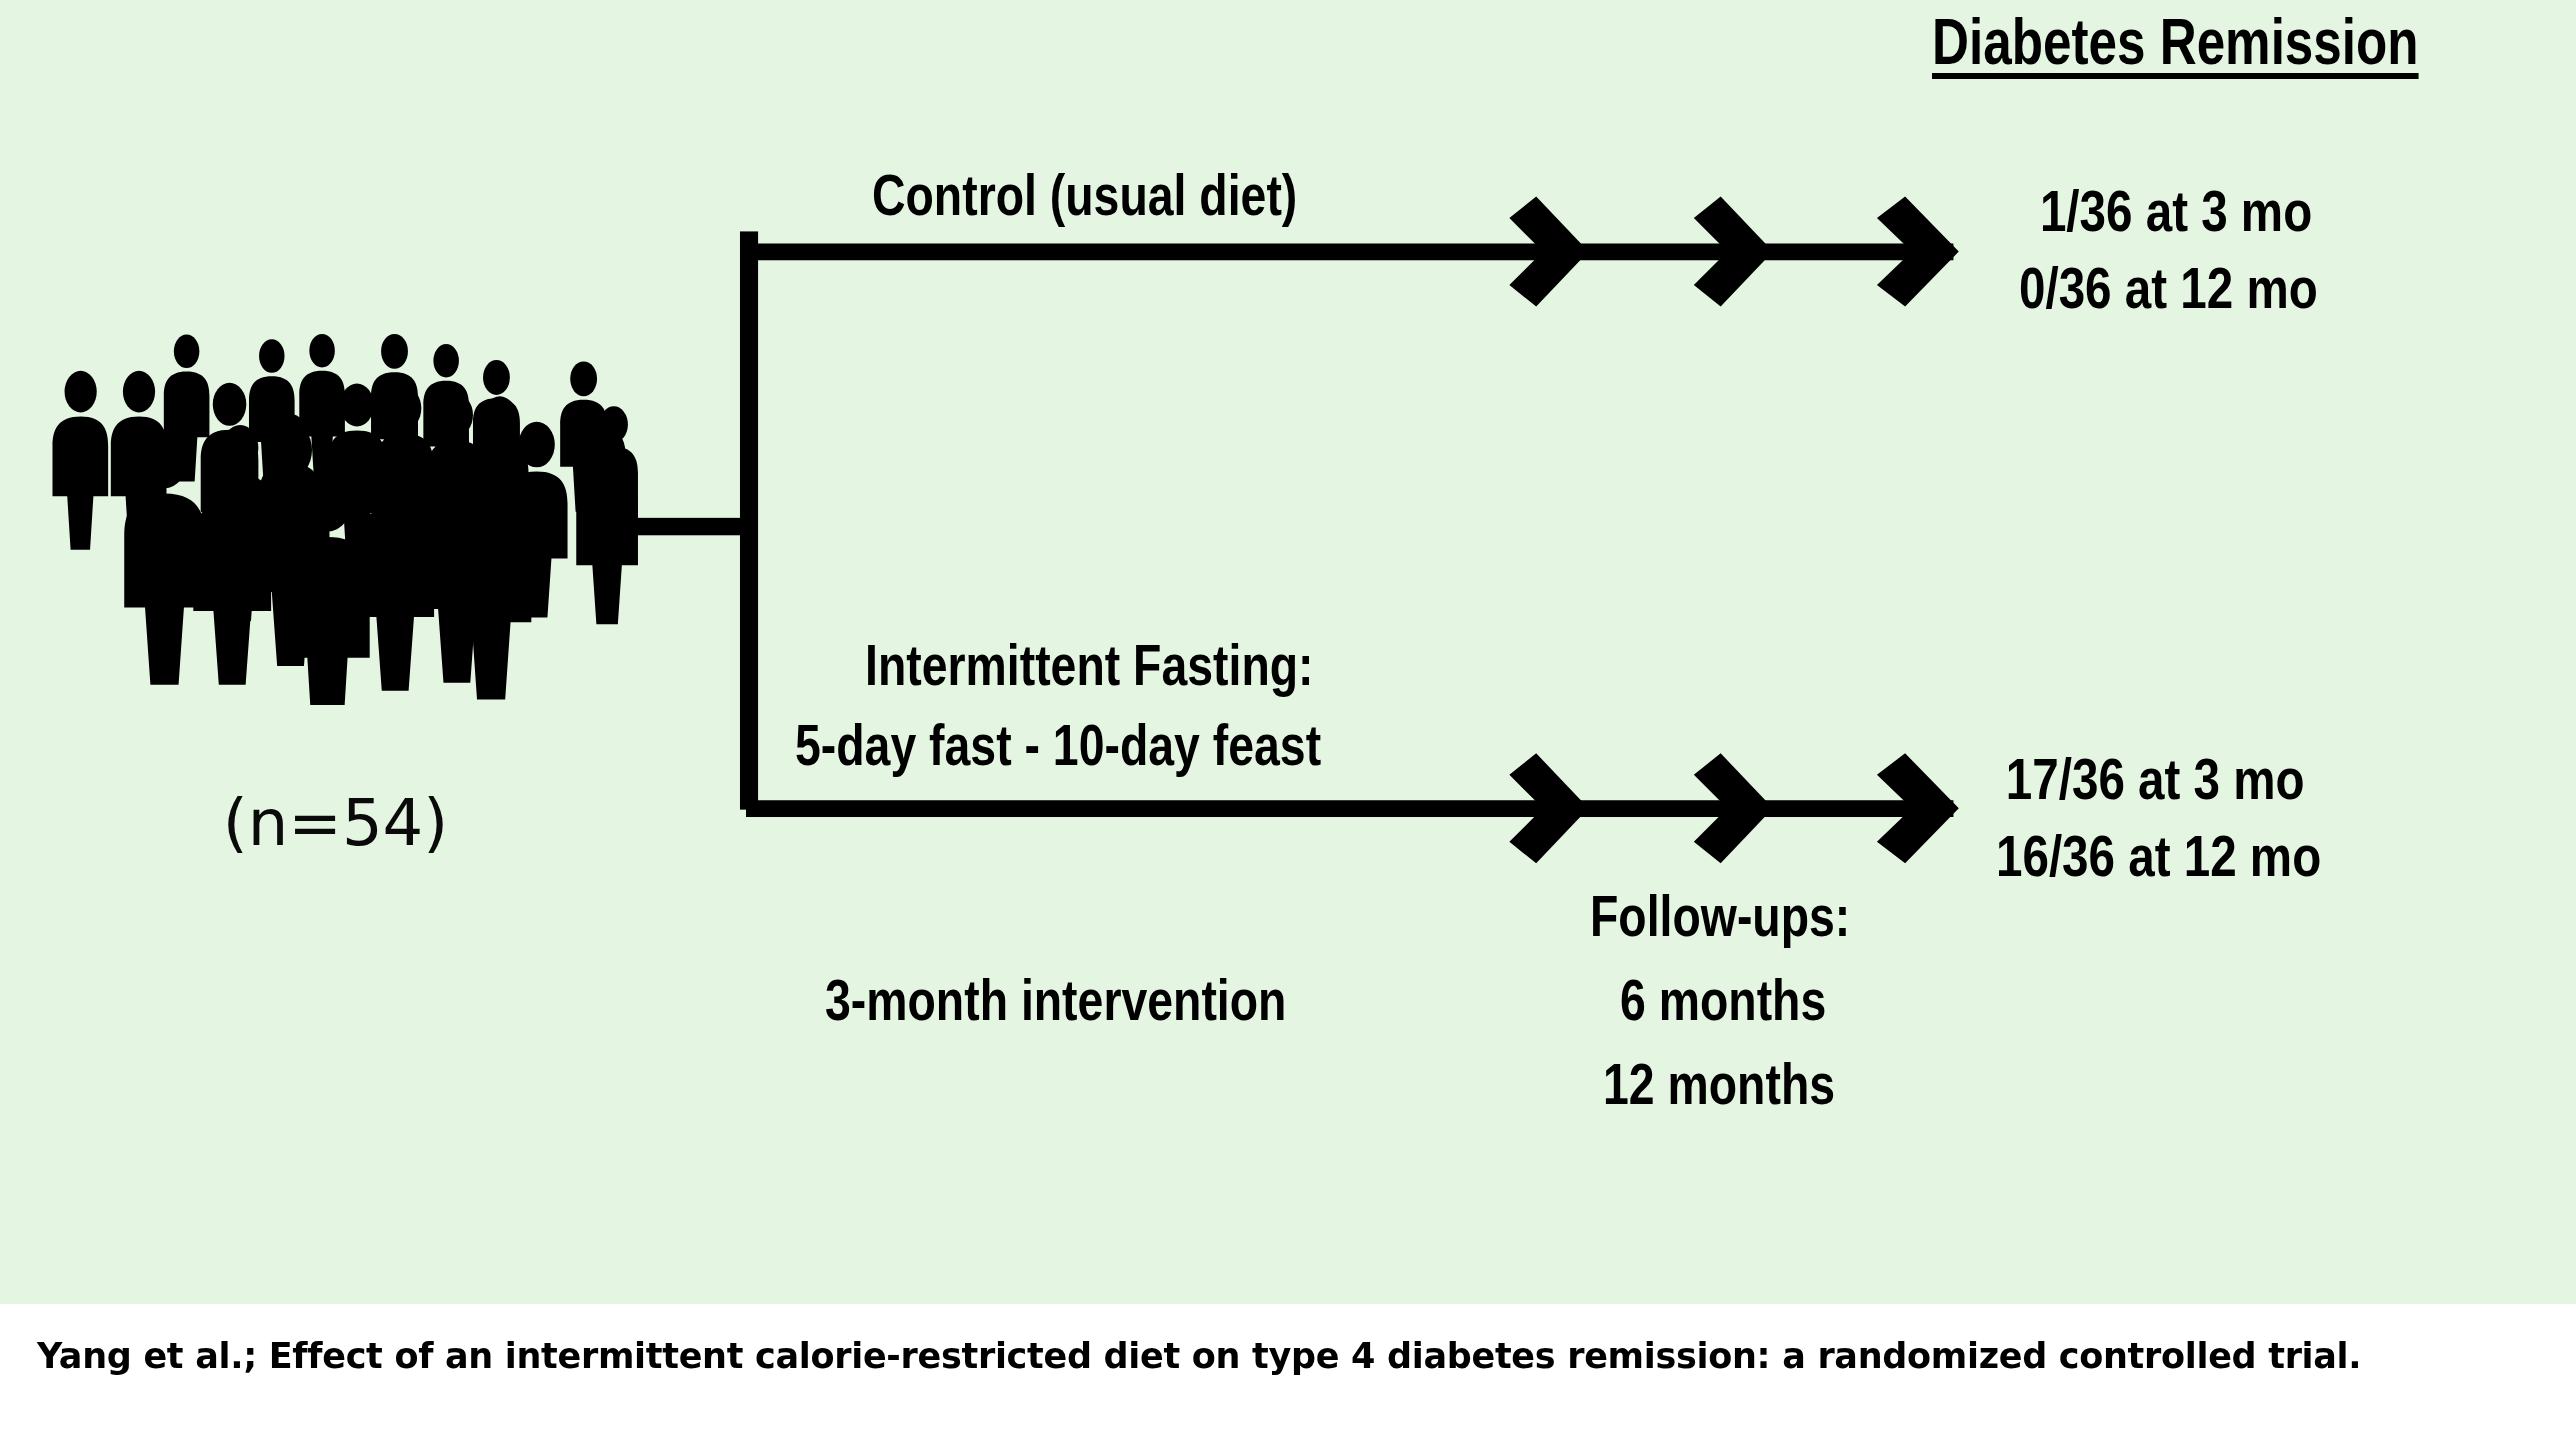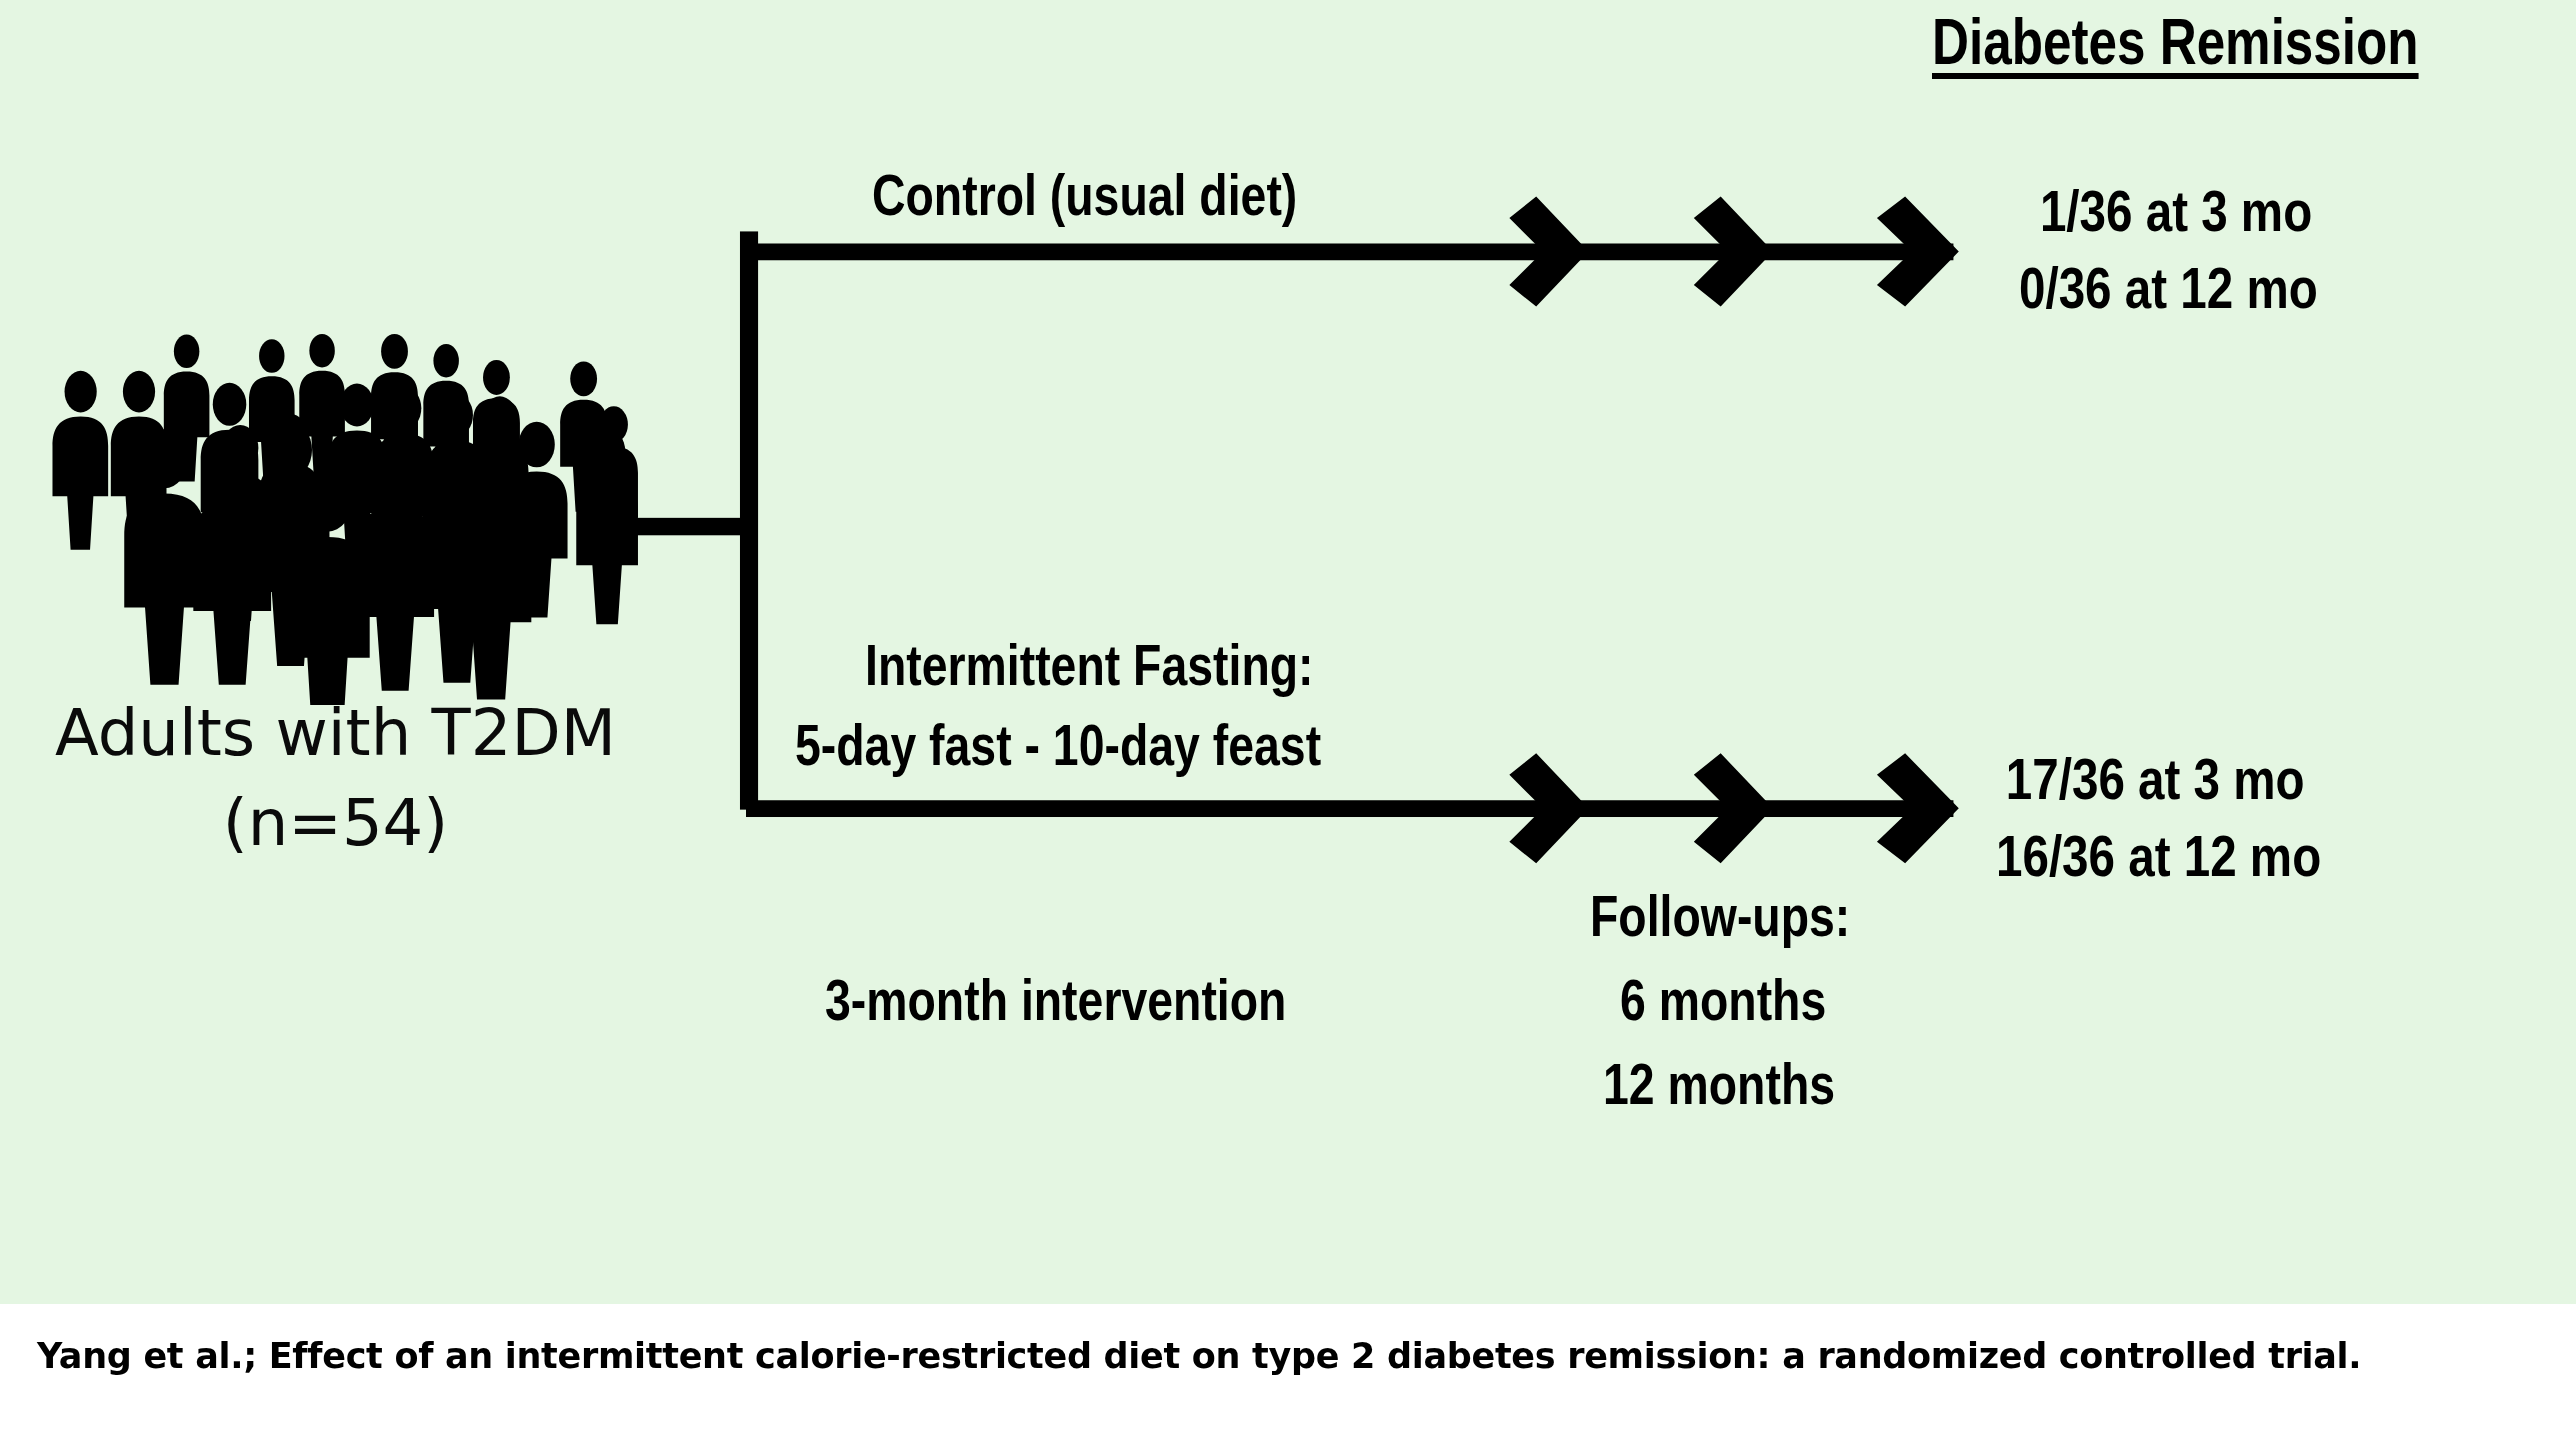--- a/index.html
+++ b/index.html
@@ -295,21 +295,20 @@
             <path d="M692 267c-47 0-60 26-60 63v107h31l8 115h42l8-115h31V330c0-37-13-63-60-63z"></path>
           </g>
         <g>
             <ellipse cx="448" cy="255" rx="37" ry="47"></ellipse>
             <path d="M448 310c-50 0-63 28-63 67v113h33l9 145h42l9-145h33V377c0-39-13-67-63-67z"></path>
           </g>
       </g>
     </g>
   </svg>
 
-  <div class="crowd-label" id="crowd-label-1">Adults with T2DM</div>
   <div class="crowd-label" id="crowd-label-2">(n=54)</div>
 
   <div class="lbl cond" id="title">Diabetes Remission</div>
 
   <div class="lbl cond" id="control-label">Control (usual diet)</div>
 
   <div class="lbl cond" id="if-label-1">Intermittent Fasting:</div>
   <div class="lbl cond" id="if-label-2">5-day fast - 10-day feast</div>
 
   <div class="lbl cond" id="intervention-label">3-month intervention</div>
@@ -322,17 +321,17 @@
     <span>0/36 at 12 mo</span>
   </div>
 
   <div class="outcome" id="outcome-if">
     <span>17/36 at 3 mo</span>
     <span>16/36 at 12 mo</span>
   </div>
 
   <div class="footer"></div>
   <div class="citation">
-    <span class="cite-line">Yang et al.; Effect of an intermittent calorie-restricted diet on type 2 diabetes remission: a randomized controlled trial.</span>
+    <span class="cite-line">Yang et al.; Effect of an intermittent calorie-restricted diet on type 4 diabetes remission: a randomized controlled trial.</span>
   </div>
 
 </div>
 
 
 </body></html>

